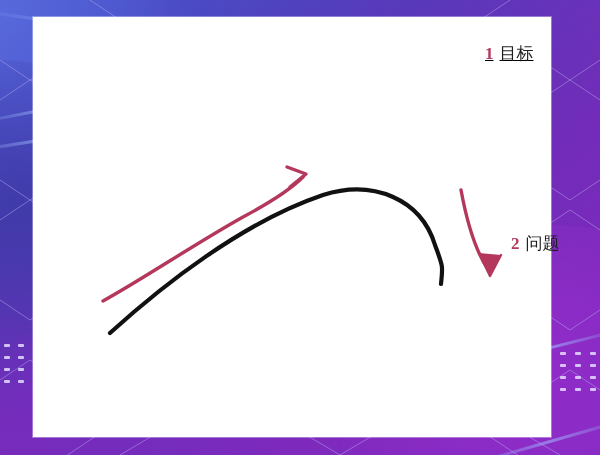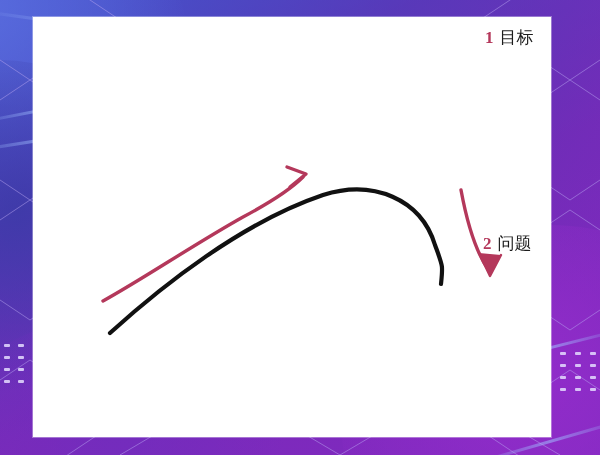--- a/index.html
+++ b/index.html
@@ -40,22 +40,22 @@
         box-shadow:0 0 0 1px rgba(255,255,255,.35);}
 
   .drawing{position:absolute;left:0;top:0;width:518px;height:420px;}
 
   
   .label{position:absolute;white-space:nowrap;line-height:1;}
   .label .num{color:#b4385b;font-weight:700;font-size:17px;
                font-family:"Liberation Serif","DejaVu Serif",serif;}
   .label .txt{color:#1c1c1c;font-size:17px;margin-left:6px;
                font-family:"DejaVu Sans","Liberation Sans",sans-serif;}
-  .label-goal{left:452px;top:12px;}
-  .label-problem{left:450px;top:218px;}
+  .label-goal{left:452px;top:28px;text-decoration:underline;}
+  .label-problem{left:478px;top:218px;}
 </style>
 </head>
 <body>
 
 <div class="stage">
 
   <div class="bg"></div>
   <div class="bg-tint"></div>
   <div class="blob-a"></div>
   <div class="blob-b"></div>

